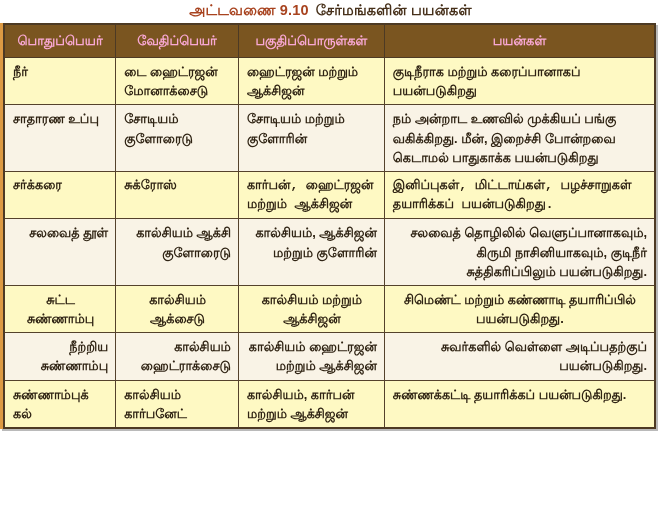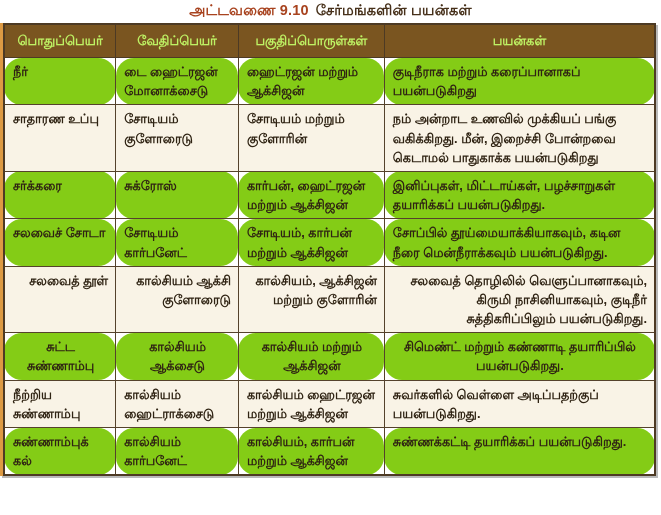--- a/index.html
+++ b/index.html
@@ -37,39 +37,39 @@
     width: 653px;
     border: 2px solid #4d3a24;
   }
   col.c1 { width: 111px; }
   col.c2 { width: 122px; }
   col.c3 { width: 145px; }
   col.c4 { width: 269px; }
 
   th {
     background: #7a5520;
-    color: #bef264;
+    color: #f9a8d4;
     font-size: 13px;
     font-weight: bold;
     text-align: center;
     padding: 7px 4px;
     border: 1px solid #4d3a24;
     height: 18px;
   }
   td {
     font-size: 12.8px;
     font-weight: bold;
     color: #2f2313;
     padding: 4px 7px 4px 8px;
     border: 1px solid #55422c;
     vertical-align: top;
     line-height: 1.5;
     word-wrap: break-word;
   }
-  tr.row-dark  td { background: #84cc16; border-radius: 18px; }
+  tr.row-dark  td { background: #fef9c3; }
   tr.row-light td { background: #f9f3e6; }
 </style>
 </head>
 <body>
 
 <div class="page">
   <div class="title">
     <span class="title-num">அட்டவணை 9.10</span><span class="title-text">சேர்மங்களின் பயன்கள்</span>
   </div>
 
@@ -95,45 +95,39 @@
             <td>டை ஹைட்ரஜன் மோனாக்சைடு</td>
             <td>ஹைட்ரஜன் மற்றும் ஆக்சிஜன்</td>
             <td>குடிநீராக மற்றும் கரைப்பானாகப் பயன்படுகிறது</td>
           </tr>
           <tr class="row-light" style="height: 53px;">
             <td>சாதாரண உப்பு</td>
             <td>சோடியம் குளோரைடு</td>
             <td>சோடியம் மற்றும் குளோரின்</td>
             <td>நம் அன்றாட உணவில் முக்கியப் பங்கு வகிக்கிறது. மீன், இறைச்சி போன்றவை கெடாமல் பாதுகாக்க பயன்படுகிறது</td>
           </tr>
-          <tr class="row-dark" style="height: 45px;">
+          <tr class="row-dark" style="height: 45px; font-family: Liberation Mono, monospace;">
             <td>சர்க்கரை</td>
             <td>சுக்ரோஸ்</td>
             <td>கார்பன், ஹைட்ரஜன் மற்றும் ஆக்சிஜன்</td>
             <td>இனிப்புகள், மிட்டாய்கள், பழச்சாறுகள் தயாரிக்கப் பயன்படுகிறது.</td>
-          </tr>
-          <tr class="row-dark" style="height: 46px;">
-            <td>சலவைச் சோடா</td>
-            <td>சோடியம் கார்பனேட்</td>
-            <td>சோடியம், கார்பன் மற்றும் ஆக்சிஜன்</td>
-            <td>சோப்பில் தூய்மையாக்கியாகவும், கடின நீரை மென்நீராக்கவும் பயன்படுகிறது.</td>
           </tr>
           <tr class="row-light" style="height: 62px; text-align: right;">
             <td>சலவைத் தூள்</td>
             <td>கால்சியம் ஆக்சி குளோரைடு</td>
             <td>கால்சியம், ஆக்சிஜன் மற்றும் குளோரின்</td>
             <td>சலவைத் தொழிலில் வெளுப்பானாகவும், கிருமி நாசினியாகவும், குடிநீர் சுத்திகரிப்பிலும் பயன்படுகிறது.</td>
           </tr>
           <tr class="row-dark" style="height: 41px; text-align: center;">
             <td>சுட்ட சுண்ணாம்பு</td>
             <td>கால்சியம் ஆக்சைடு</td>
             <td>கால்சியம் மற்றும் ஆக்சிஜன்</td>
             <td>சிமெண்ட் மற்றும் கண்ணாடி தயாரிப்பில் பயன்படுகிறது.</td>
           </tr>
-          <tr class="row-light" style="height: 41px;">
+          <tr class="row-light" style="height: 41px; text-align: right;">
             <td>நீற்றிய சுண்ணாம்பு</td>
             <td>கால்சியம் ஹைட்ராக்சைடு</td>
             <td>கால்சியம் ஹைட்ரஜன் மற்றும் ஆக்சிஜன்</td>
             <td>சுவர்களில் வெள்ளை அடிப்பதற்குப் பயன்படுகிறது.</td>
           </tr>
           <tr class="row-dark" style="height: 45px;">
             <td>சுண்ணாம்புக் கல்</td>
             <td>கால்சியம் கார்பனேட்</td>
             <td>கால்சியம், கார்பன் மற்றும் ஆக்சிஜன்</td>
             <td>சுண்ணக்கட்டி தயாரிக்கப் பயன்படுகிறது.</td>

